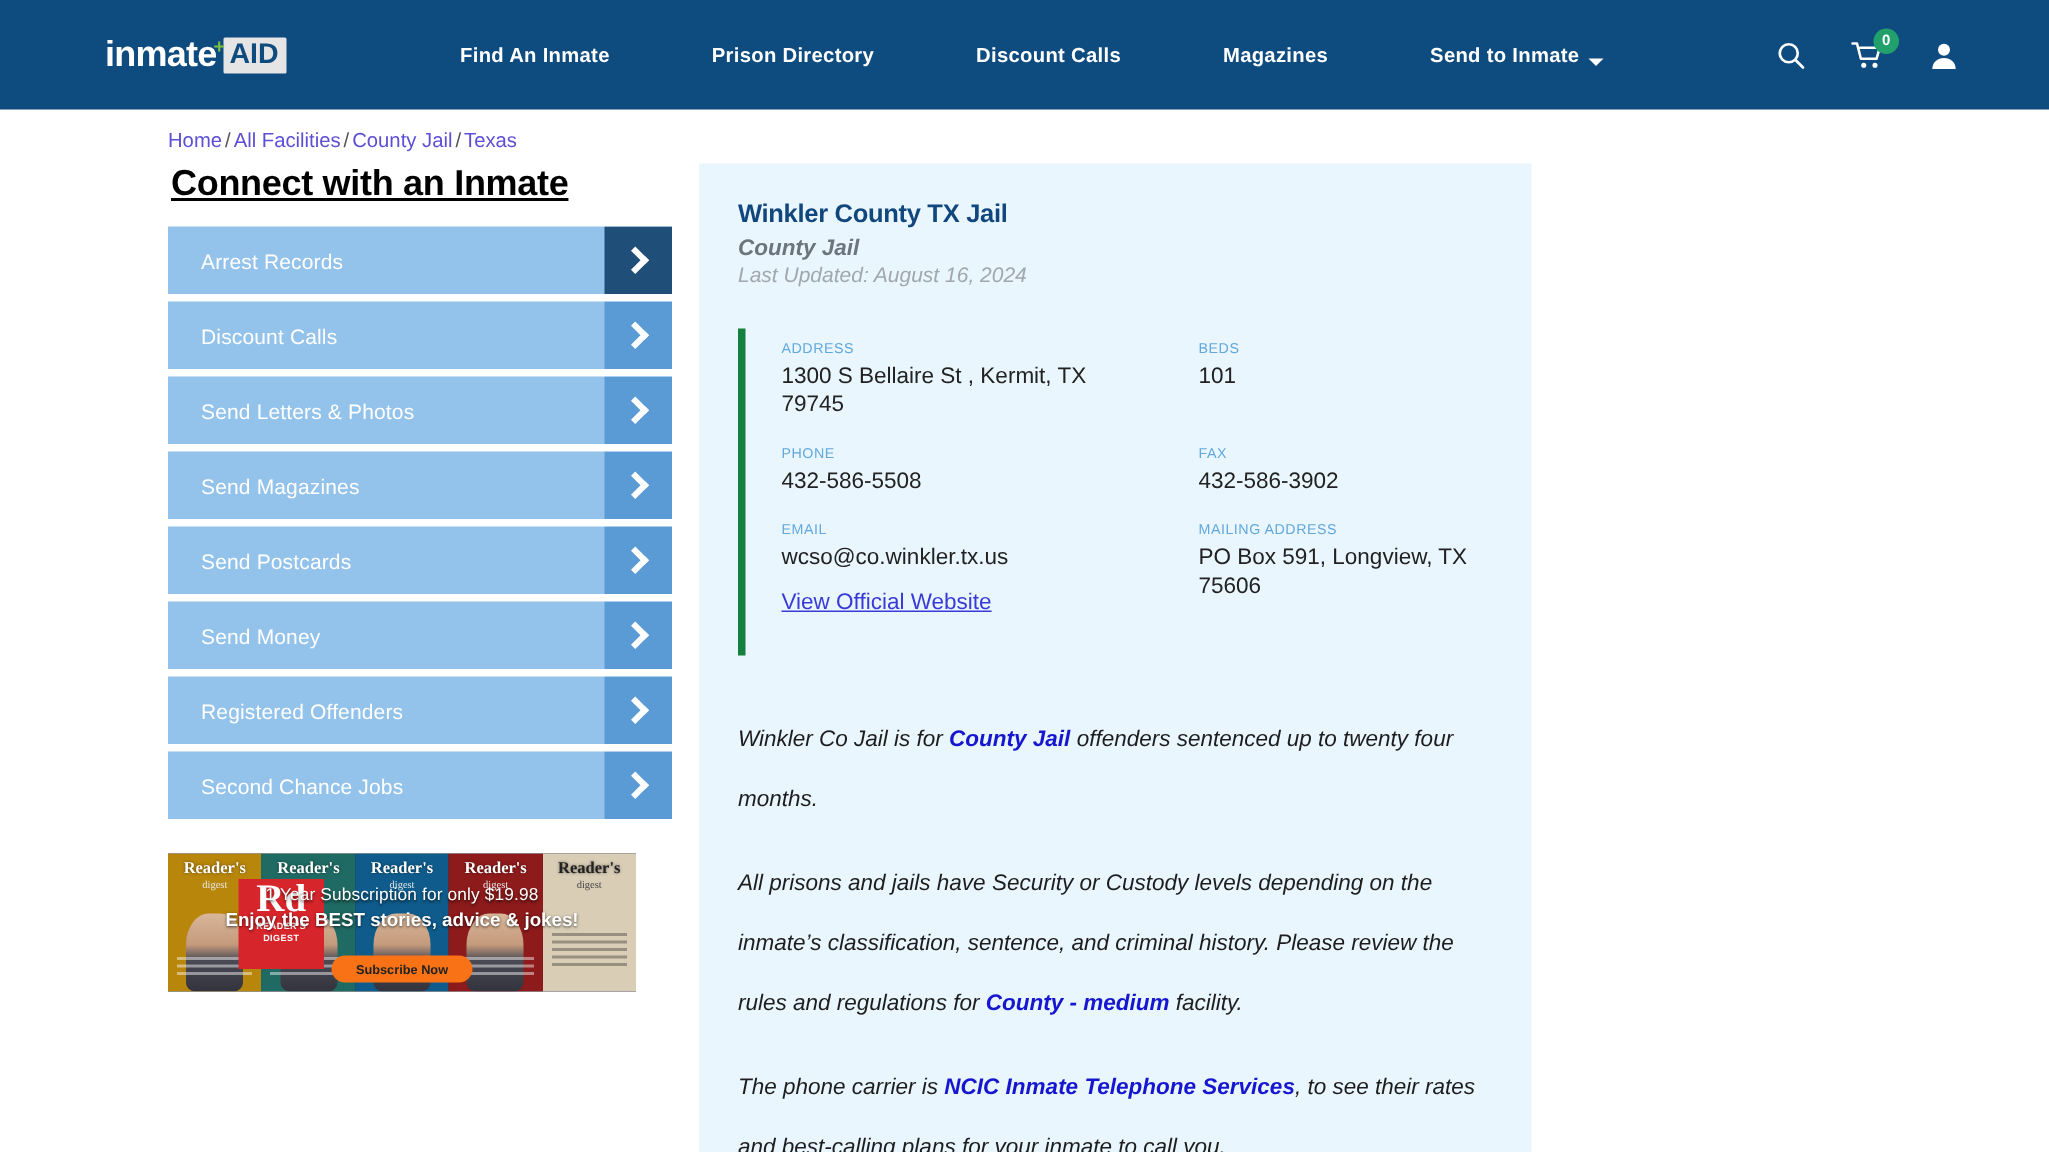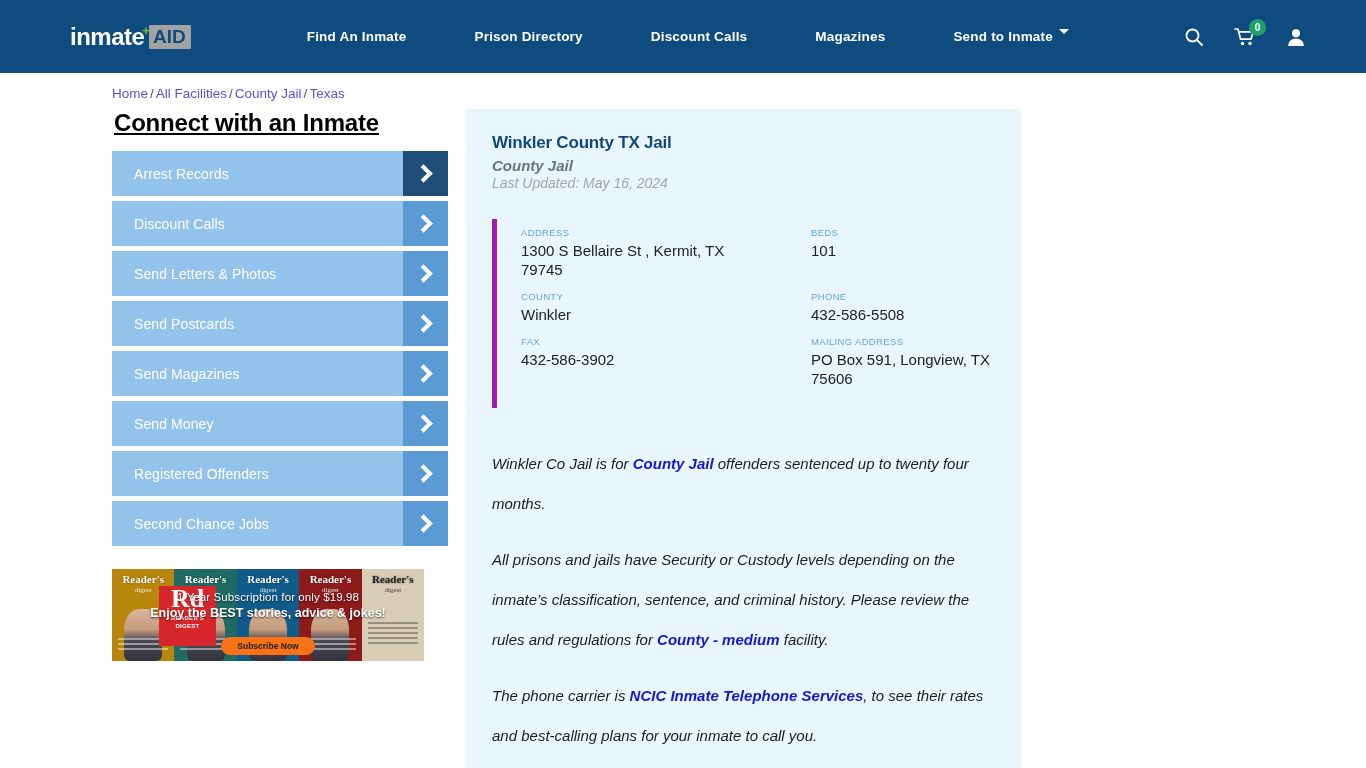--- a/index.html
+++ b/index.html
@@ -35,21 +35,21 @@
   }
   .logo-plus {
     color: #7ac143;
     font-size: 13px;
     font-weight: bold;
     position: relative;
     top: -6px;
     left: -2px;
   }
   .logo-aid {
-    background: #a3a3a3;
+    background: #e5e5e5;
     color: #0e4b7f;
     font-size: 19px;
     font-weight: bold;
     padding: 1px 5px 1px 4px;
     margin-left: -3px;
     letter-spacing: 0px;
     border-radius: 1px;
     text-align: right;
   }
 
@@ -61,21 +61,21 @@
   }
   .nav-item {
     color: #ffffff;
     font-size: 13.5px;
     font-weight: bold;
     padding: 0 34px;
     letter-spacing: 0.2px;
     cursor: pointer;
     white-space: nowrap;
   }
-  .nav-item.with-caret { display: flex; align-items: flex-start; gap: 6px; }
+  .nav-item.with-caret { display: flex; align-items: flex-end; gap: 6px; }
   .caret-down {
     width: 0; height: 0;
     border-left: 5px solid transparent;
     border-right: 5px solid transparent;
     border-top: 5px solid #ffffff;
     display: inline-block;
   }
 
   .header-icons {
     position: absolute;
@@ -269,27 +269,26 @@
   }
   .facility-updated {
     color: #a0a7ad;
     font-size: 14px;
     font-style: italic;
     margin: 1px 0 0 0;
   }
 
   .info-block {
     margin-top: 28px;
-    border-left: 5px solid #a21caf;
+    border-left: 5px solid #15803d;
     padding: 8px 0 8px 24px;
     display: grid;
     grid-template-columns: 278px 1fr;
     column-gap: 0px;
     row-gap: 18px;
-    gap: 12px;
   }
   .info-field .k {
     color: #63a8dd;
     font-size: 9.5px;
     letter-spacing: .35px;
     text-transform: uppercase;
     margin-bottom: 3px;
   }
   .info-field .v {
     color: #222222;
@@ -388,27 +387,27 @@
           <i class="chev"></i>
         </div>
     </div>
     <div class="sb-btn">
       <div class="lbl">Send Letters &amp; Photos</div>
       <div class="arrow">
           <i class="chev"></i>
         </div>
     </div>
     <div class="sb-btn">
+      <div class="lbl">Send Magazines</div>
+      <div class="arrow">
+          <i class="chev"></i>
+        </div>
+    </div>
+    <div class="sb-btn">
       <div class="lbl">Send Postcards</div>
-      <div class="arrow">
-          <i class="chev"></i>
-        </div>
-    </div>
-    <div class="sb-btn">
-      <div class="lbl">Send Magazines</div>
       <div class="arrow">
           <i class="chev"></i>
         </div>
     </div>
     <div class="sb-btn">
       <div class="lbl">Send Money</div>
       <div class="arrow">
           <i class="chev"></i>
         </div>
     </div>
@@ -487,45 +486,46 @@
         <div class="ad-line1">1 Year Subscription for only $19.98</div>
         <div class="ad-line2">Enjoy the BEST stories, advice &amp; jokes!</div>
         <span class="ad-cta">Subscribe Now</span>
       </div>
     </div>
   </aside>
 
   <main class="main-panel">
     <h1 class="facility-title">Winkler County TX Jail</h1>
     <div class="facility-type">County Jail</div>
-    <div class="facility-updated">Last Updated: May 16, 2024</div>
+    <div class="facility-updated">Last Updated: August 16, 2024</div>
 
     <section class="info-block">
       <div class="info-field">
         <div class="k">ADDRESS</div>
         <div class="v">1300 S Bellaire St , Kermit, TX 79745</div>
       </div>
       <div class="info-field">
         <div class="k">BEDS</div>
         <div class="v">101</div>
       </div>
 
       <div class="info-field">
-        <div class="k">COUNTY</div>
-        <div class="v">Winkler</div>
-      </div>
-      <div class="info-field">
         <div class="k">PHONE</div>
         <div class="v">432-586-5508</div>
       </div>
 
       <div class="info-field">
         <div class="k">FAX</div>
         <div class="v">432-586-3902</div>
       </div>
+      <div class="info-field">
+        <div class="k">EMAIL</div>
+        <div class="v" style="max-width:260px">wcso@co.winkler.tx.us</div>
+        <a class="official-link">View Official Website</a>
+      </div>
 
       <div class="info-field">
         <div class="k">MAILING ADDRESS</div>
         <div class="v">PO Box 591, Longview, TX 75606</div>
       </div>
       <div class="info-field"></div>
     </section>
 
     <section class="body-copy">
       <p><span>Winkler Co Jail is for </span><a>County Jail</a><span> offenders sentenced up to twenty four months.</span></p>

